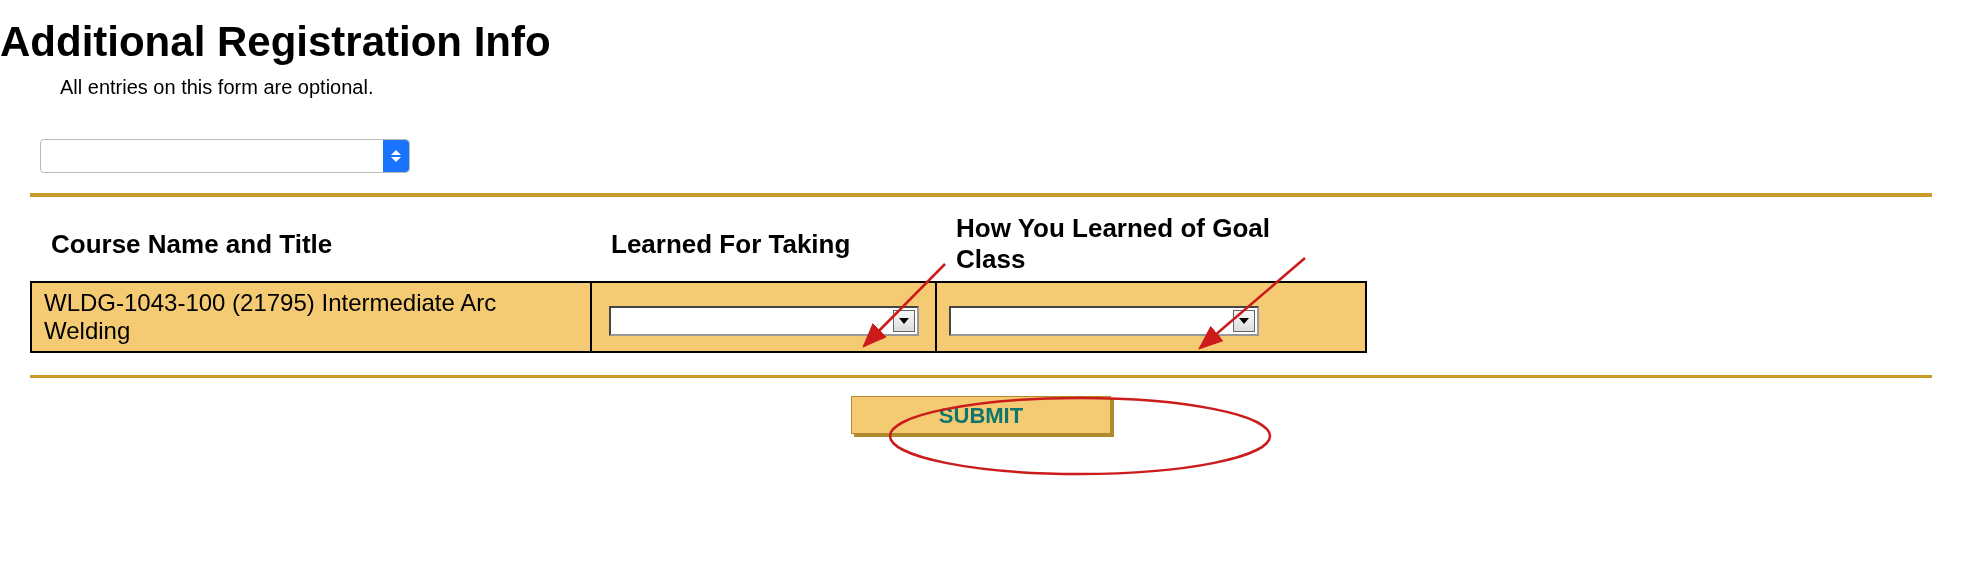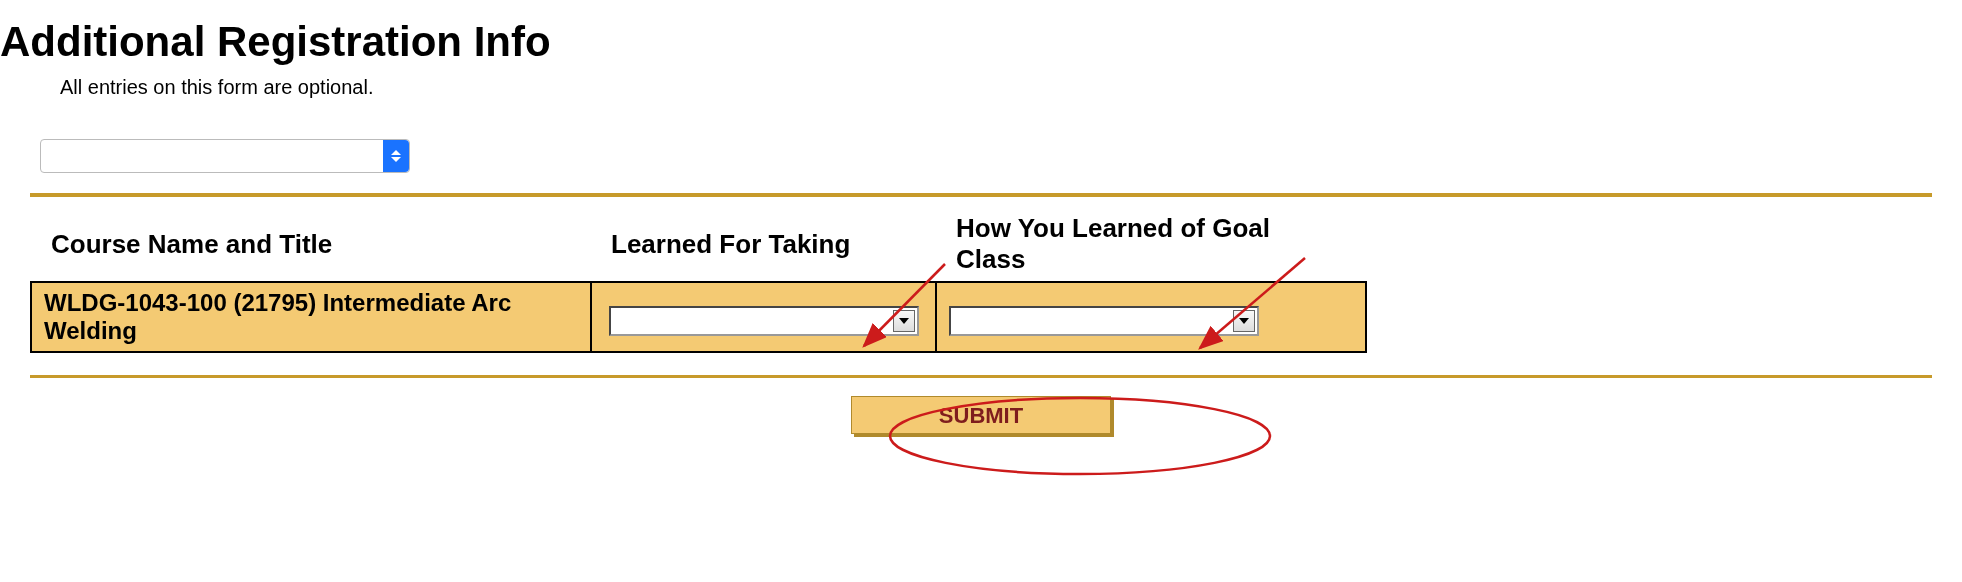--- a/index.html
+++ b/index.html
@@ -78,21 +78,20 @@
     font-size: 26px;
     font-weight: 700;
     padding: 4px 20px 6px 20px;
   }
   table.course-table td {
     border: 2px solid #000;
     background: #f4ca73;
     padding: 6px 12px;
     font-size: 24px;
     vertical-align: middle;
-    font-weight: bold;
   }
   .inset-select {
     width: 310px;
     height: 30px;
     border: 2px inset #999;
     background: #fff;
     display: inline-flex;
     align-items: center;
     justify-content: flex-end;
     padding-right: 2px;
@@ -129,21 +128,21 @@
   .submit-btn {
     display: inline-block;
     width: 260px;
     height: 38px;
     line-height: 38px;
     background: #f4ca73;
     border: 1px solid #b08a2c;
     box-shadow: 3px 3px 0 #b08a2c;
     font-size: 22px;
     font-weight: 700;
-    color: #7f1d1d;
+    color: #0f766e;
     text-align: center;
     cursor: pointer;
   }
   .annot-layer {
     position: absolute;
     left: 0; top: 0; right: 0; bottom: 0;
     pointer-events: none;
   }
 </style>
 </head>

